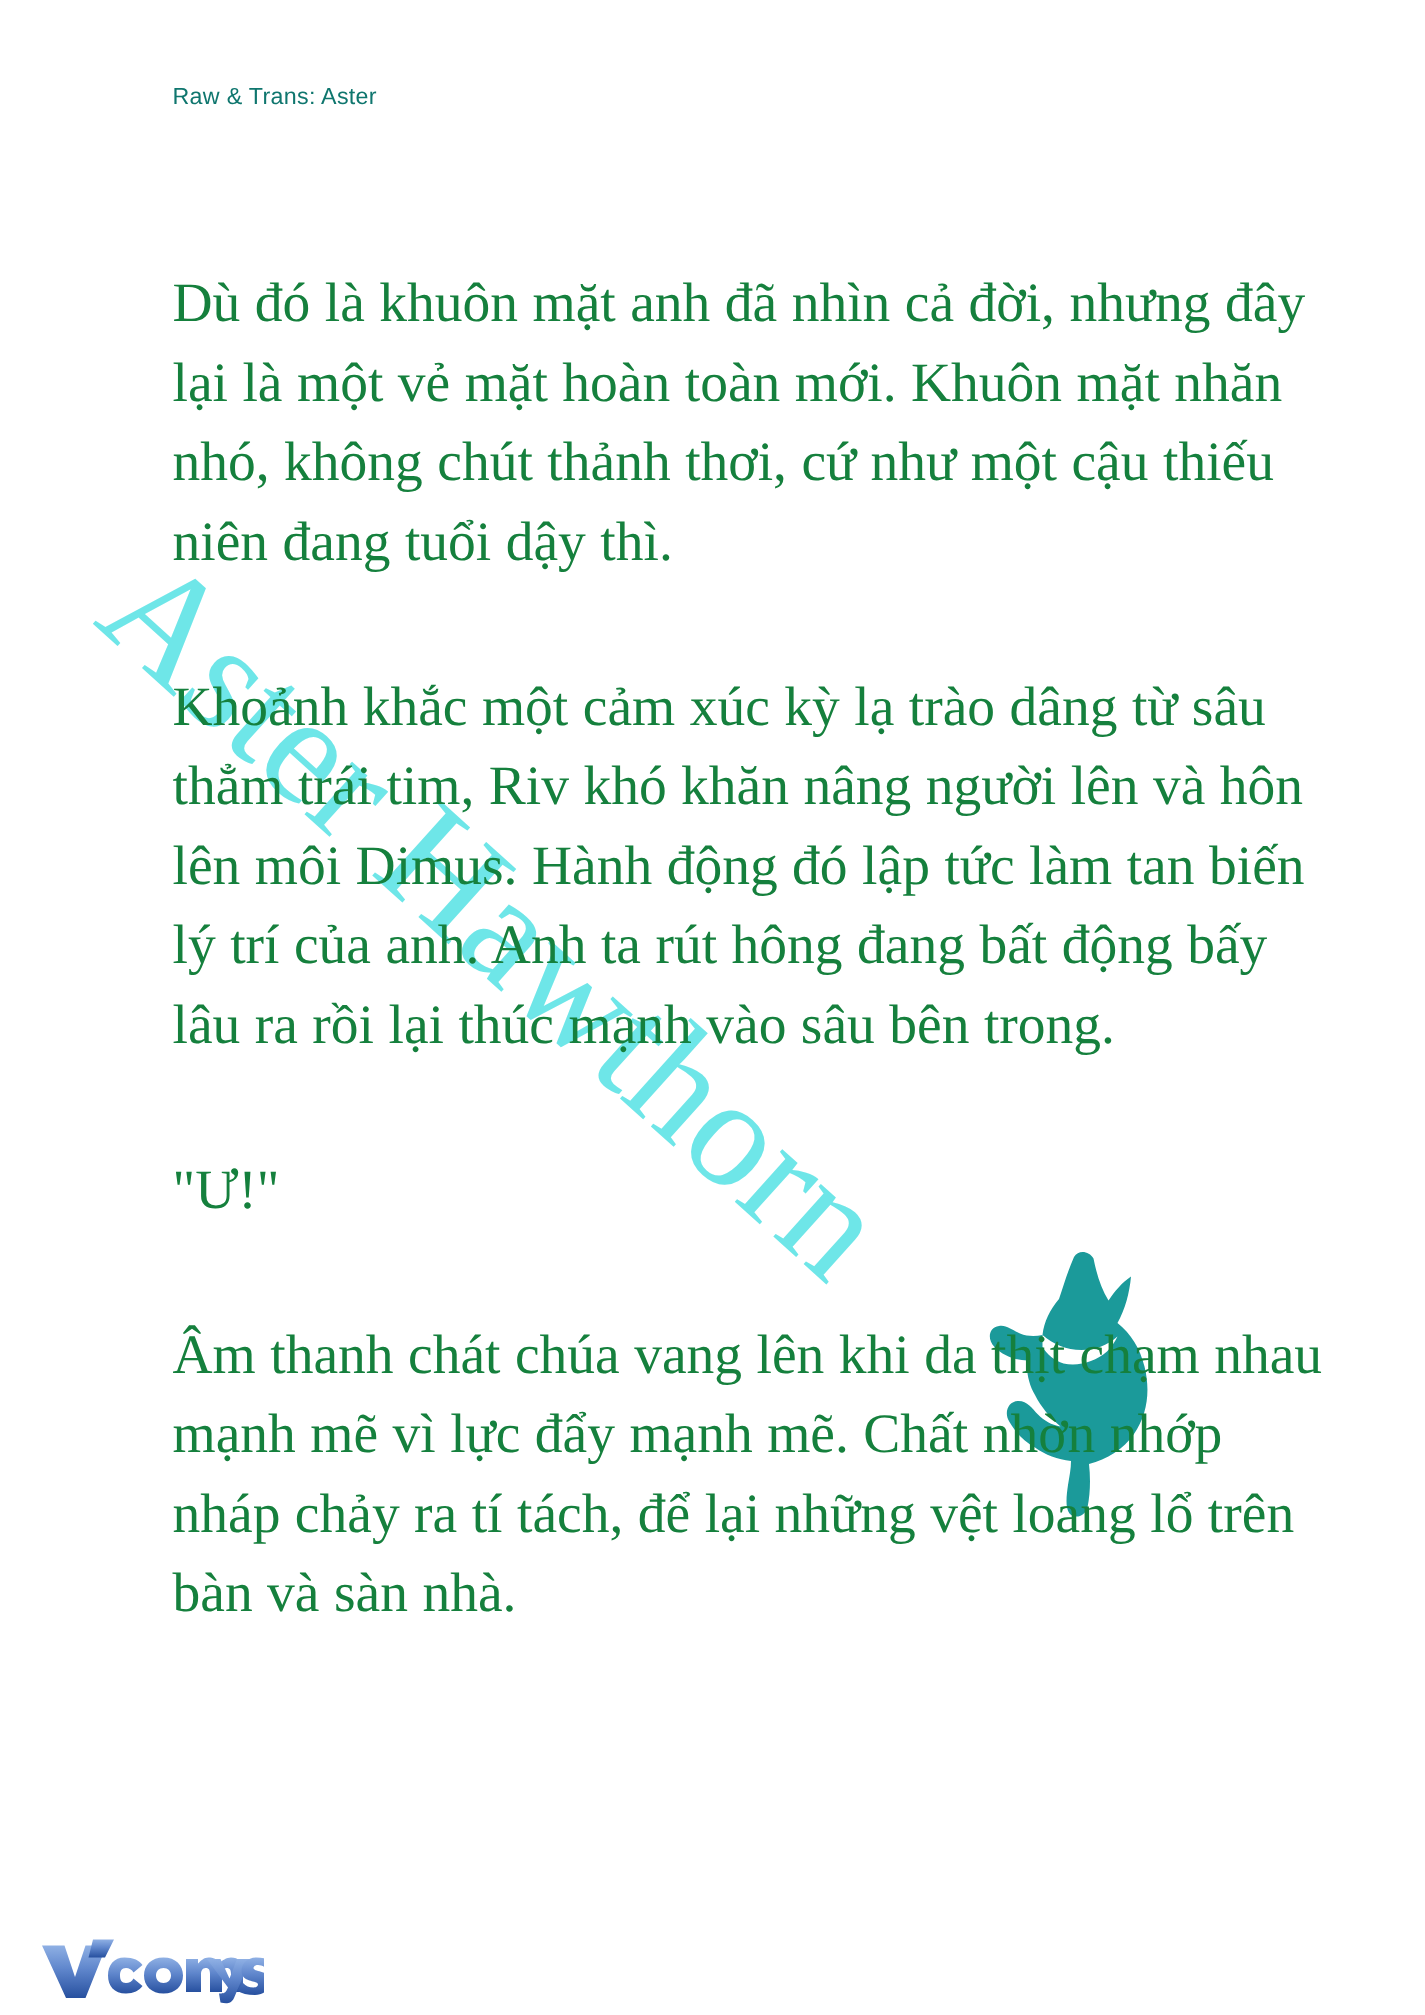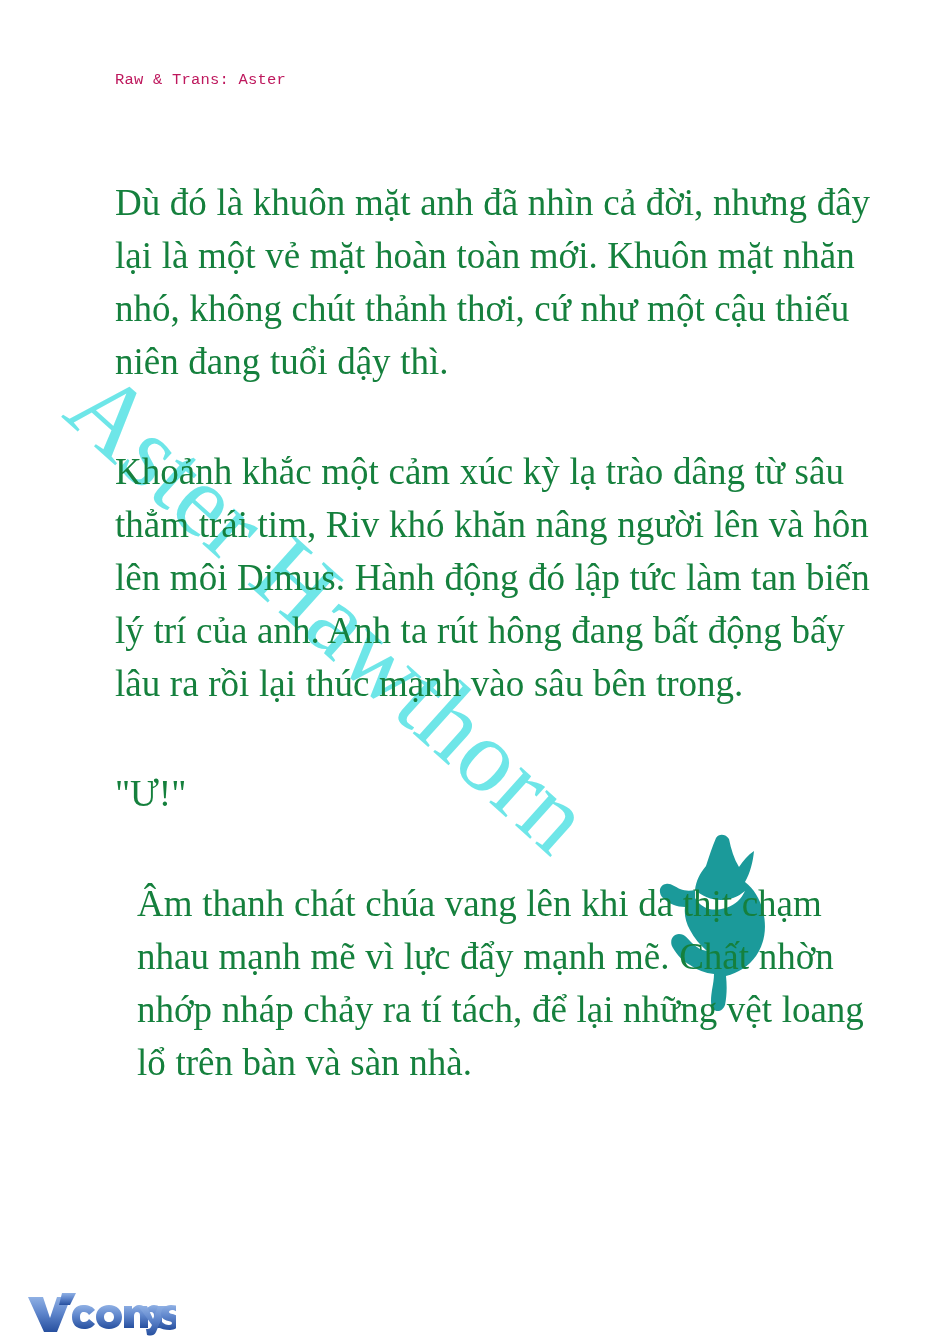--- a/index.html
+++ b/index.html
@@ -15,24 +15,24 @@
     width: 950px;
     height: 1343px;
     background: #ffffff;
     overflow: hidden;
   }
 
   
   .page-header {
     position: absolute;
     left: 115px;
-    top: 71px;
-    font-family: Liberation Mono, monospace;
+    top: 56px;
+    font-family: Liberation Sans, sans-serif;
     font-size: 15.5px;
-    color: #be185d;
+    color: #0f766e;
     letter-spacing: 0.2px;
     white-space: nowrap;
   }
 
   
   .watermark {
     position: absolute;
     left: 118px;
     top: 352px;
     width: 700px;
@@ -69,21 +69,21 @@
   }
   .para {
     font-family: "Liberation Serif", serif;
     font-size: 37px;
     line-height: 53px;
     color: #15803d;
     margin: 0 0 57px 0;
     text-align: left;
     word-spacing: 0.4px;
   }
-  .para:last-child { margin-bottom: 0; margin-left: 22px; }
+  .para:last-child { margin-bottom: 0; }
 
   
   .footer-logo {
     position: absolute;
     left: 26px;
     top: 1288px;
     width: 150px;
     height: 48px;
     z-index: 6;
   }

